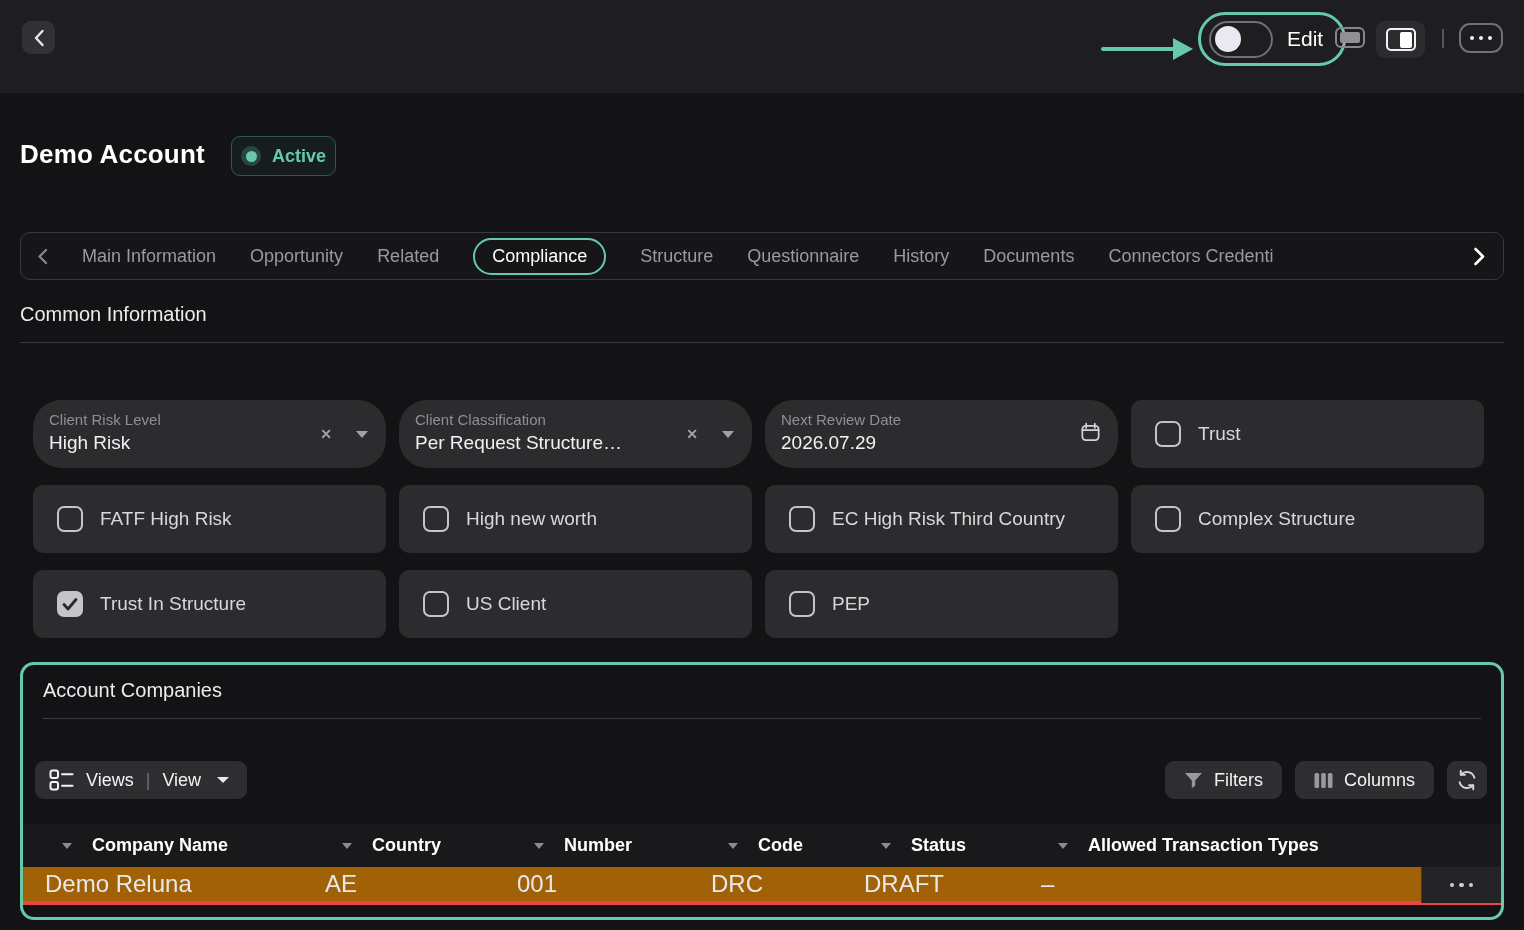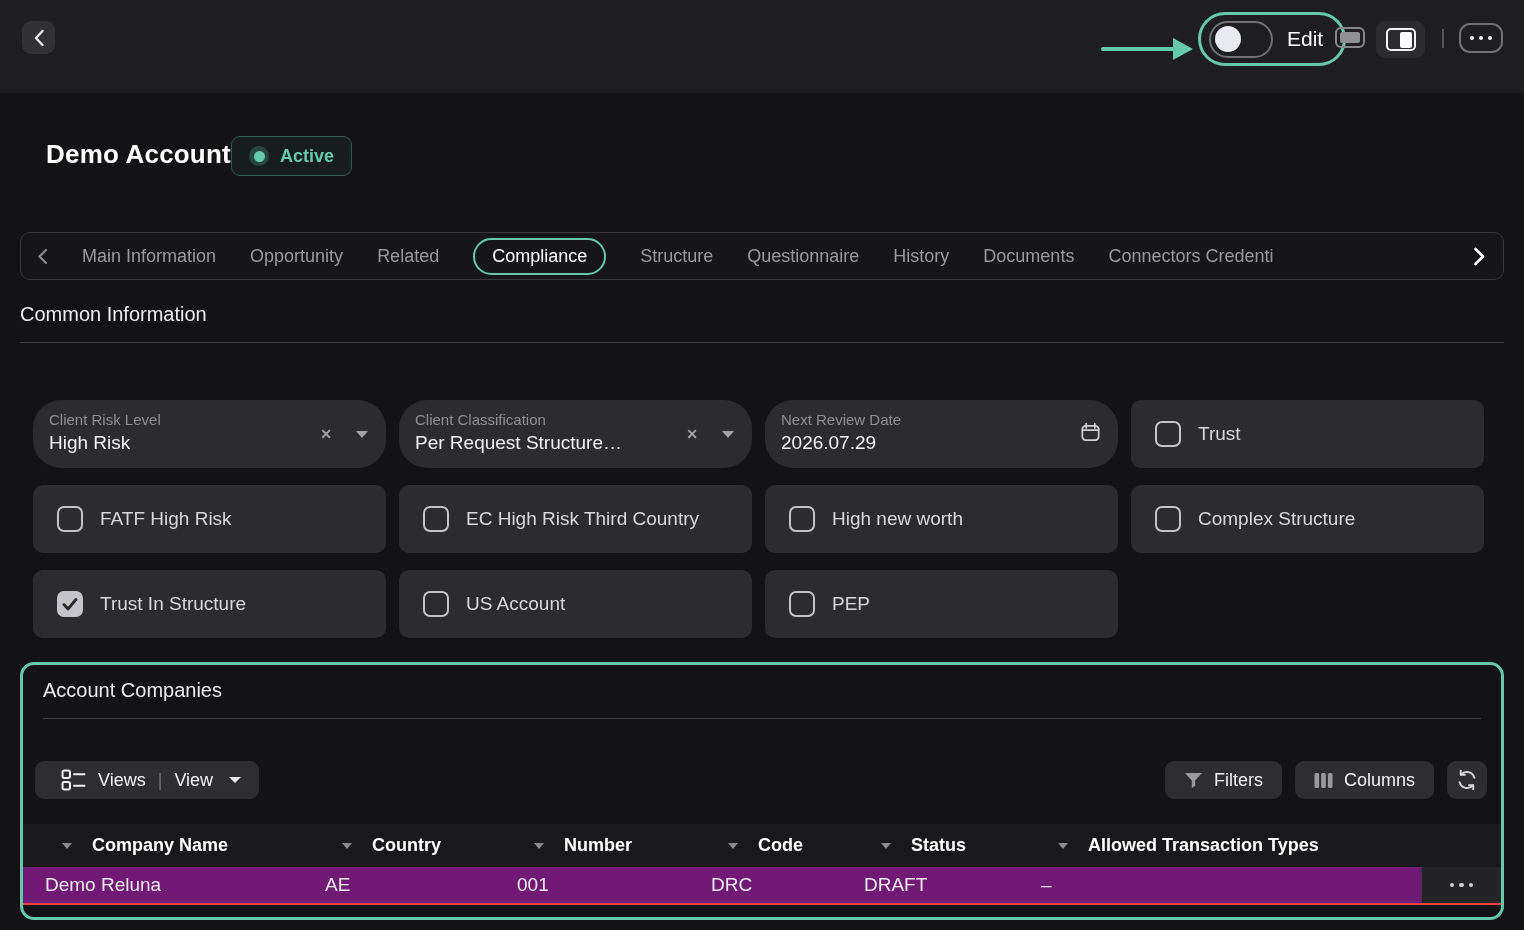--- a/index.html
+++ b/index.html
@@ -23,22 +23,22 @@
   .edit-label{ font-size:21px; color:#ffffff; }
   .icon-flat{ position:absolute; left:1335px; top:27px; width:30px; height:21px; border:2px solid #86868b; border-radius:6px; display:flex; align-items:center; justify-content:center; cursor:pointer; }
   .icon-flat .fill{ width:20px; height:11px; background:#8f8f94; border-radius:2px; }
   .panel-btn{ position:absolute; left:1376px; top:21px; width:49px; height:37px; background:#2c2c2f; border-radius:9px; display:flex; align-items:center; justify-content:center; cursor:pointer; }
   .panel-btn .frame{ width:30px; height:23px; border:2px solid #f2f2f4; border-radius:5px; position:relative; }
   .panel-btn .half{ position:absolute; right:1.5px; top:1.5px; width:12px; height:16px; background:#ffffff; border-radius:2px; }
   .top-divider{ position:absolute; left:1442px; top:29px; width:2px; height:19px; background:#55555a; }
   .more-btn{ position:absolute; left:1459px; top:23px; width:44px; height:30px; border:2px solid #707075; border-radius:11px; display:flex; align-items:center; justify-content:center; gap:5px; cursor:pointer; }
   .more-btn i{ width:4px; height:4px; border-radius:50%; background:#f2f2f4; }
   
-  .page-title{ position:absolute; left:20px; top:139px; font-size:26px; font-weight:700; letter-spacing:.2px; color:#ffffff;margin-left:26px; }
-  .status-badge{ position:absolute; left:231px; top:136px; height:40px; display:flex; align-items:center; gap:11px; padding:0 17px; border:1px solid #2f5a4d; background:rgba(102,201,171,0.06); border-radius:9px;justify-content:flex-end; }
+  .page-title{ position:absolute; left:20px; top:139px; font-size:26px; font-weight:700; letter-spacing:.2px; color:#ffffff; }
+  .status-badge{ position:absolute; left:231px; top:136px; height:40px; display:flex; align-items:center; gap:11px; padding:0 9px; border:1px solid #2f5a4d; background:rgba(102,201,171,0.06); border-radius:9px;justify-content:flex-end; }
   .status-badge .dot-outer{ width:20px; height:20px; border-radius:50%; background:#27473e; display:flex; align-items:center; justify-content:center; }
   .status-badge .dot-inner{ width:11px; height:11px; border-radius:50%; background:#66c9ab; }
   .status-badge .txt{ font-size:18px; font-weight:700; color:#66c9ab; }
   
   .tabbar{ position:absolute; left:20px; top:232px; width:1484px; height:48px; background:#161618; border:1px solid #39393d; border-radius:10px; display:flex; align-items:center; gap:34px; padding:0 18px 0 16px; }
   .tab{ font-size:18px; color:#9a9a9e; white-space:nowrap; cursor:pointer; }
   .tab.active{ color:#ffffff; border:2.5px solid #66c9ab; border-radius:999px; padding:6px 17px; }
   .tab.truncated{ max-width:212px; overflow:hidden; }
   .tab-chevron{ display:flex; align-items:center; cursor:pointer; flex:none; }
   .tab-chevron.right{ margin-left:auto; }
@@ -54,33 +54,33 @@
   .sel-caret{ position:absolute; right:18px; top:31px; width:0; height:0; border-left:6.5px solid transparent; border-right:6.5px solid transparent; border-top:7px solid #a2a2a7; cursor:pointer; }
   .cal-icon{ position:absolute; right:16px; top:21px; cursor:pointer; }
   .cb-card{ display:flex; align-items:center; padding-left:24px; gap:17px; cursor:pointer; }
   .cb{ width:26px; height:26px; border:2px solid #c4c4ca; border-radius:7px; flex:none; display:flex; align-items:center; justify-content:center; }
   .cb.checked{ background:#c4c4ca; border-color:#c4c4ca; }
   .cb-label{ font-size:19px; color:#d8d8dc; white-space:nowrap; }
   
   .companies{ position:absolute; left:20px; top:662px; width:1484px; height:258px; border:3px solid #66c9ab; border-radius:14px; background:#131315; overflow:hidden; }
   .companies .title{ position:absolute; left:20px; top:14px; font-size:20px; color:#ececee; }
   .companies .hr2{ position:absolute; left:20px; right:20px; top:53px; height:1px; background:#3c3c40; }
-  .views-btn{ position:absolute; left:12px; top:96px; height:38px; background:#2e2e31; border-radius:9px; display:flex; align-items:center; gap:12px; padding:0 18px 0 26px; cursor:pointer; }
+  .views-btn{ position:absolute; left:12px; top:96px; height:38px; background:#2e2e31; border-radius:9px; display:flex; align-items:center; gap:12px; padding:0 18px 0 14px; cursor:pointer; }
   .views-btn .t{ font-size:18px; color:#f3f3f5; }
   .views-btn .pipe{ color:#6e6e73; font-size:18px; }
   .views-btn .vcaret{ width:0; height:0; border-left:6px solid transparent; border-right:6px solid transparent; border-top:6.5px solid #e8e8ec; margin-left:4px; }
   .tool-right{ position:absolute; right:14px; top:96px; display:flex; gap:13px; }
   .tool-btn{ height:38px; background:#2e2e31; border-radius:9px; display:flex; align-items:center; gap:11px; padding:0 19px; cursor:pointer; font-size:18px; color:#f3f3f5; }
   .refresh-btn{ width:40px; padding:0; justify-content:center; }
   .table{ position:absolute; left:0; right:0; top:159px; }
   .thead, .trow{ display:grid; grid-template-columns:280px 192px 194px 153px 177px 1fr; padding-left:22px; align-items:center; }
   .thead{ height:43px; background:#19191b; }
   .th{ display:flex; align-items:center; gap:20px; padding-left:17px; font-size:18px; font-weight:700; color:#ffffff; white-space:nowrap; cursor:pointer; }
   .th .hcaret{ width:0; height:0; border-left:5.5px solid transparent; border-right:5.5px solid transparent; border-top:6px solid #8c8c90; flex:none; }
-  .trow{ height:38px; background:#701a75; border-bottom:2px solid #ef4444; font-size:19px; color:#e9e9eb; position:relative; }
+  .trow{ height:38px; background:#a16207; border-bottom:4px solid #ef4444; font-size:24px; color:#e9e9eb; position:relative; }
   .action-cell{ position:absolute; right:0; top:0; width:80px; height:36px; background:#242427; border-left:1px solid #3a3a3e; display:flex; align-items:center; justify-content:center; gap:5px; cursor:pointer; }
   .action-cell i{ width:4.5px; height:4.5px; border-radius:50%; background:#cfcfd3; }
 </style>
 </head>
 <body>
 
 <div class="topbar">
   <div class="back-btn">
     <svg width="12" height="18" viewBox="0 0 12 18">
         <path d="M9.5 2 3 9l6.5 7" fill="none" stroke="#e8e8ec" stroke-width="2.4" stroke-linecap="round" stroke-linejoin="round"></path>
@@ -183,46 +183,46 @@
     <span class="cb-label">Trust</span>
   </div>
 
   <div class="card cb-card">
     <span class="cb"></span>
     <span class="cb-label">FATF High Risk</span>
   </div>
 
   <div class="card cb-card">
     <span class="cb"></span>
+    <span class="cb-label">High new worth</span>
+  </div>
+
+  <div class="card cb-card">
+    <span class="cb"></span>
     <span class="cb-label">EC High Risk Third Country</span>
-  </div>
-
-  <div class="card cb-card">
-    <span class="cb"></span>
-    <span class="cb-label">High new worth</span>
   </div>
 
 
   <div class="card cb-card">
     <span class="cb"></span>
     <span class="cb-label">Complex Structure</span>
   </div>
 
   <div class="card cb-card">
     <span class="cb checked">
       <svg width="16" height="13" viewBox="0 0 16 13">
           <path d="M2 6.5 6 11 14 1.5" fill="none" stroke="#29292c" stroke-width="2.8" stroke-linecap="round" stroke-linejoin="round"></path>
         </svg>
     </span>
     <span class="cb-label">Trust In Structure</span>
   </div>
 
   <div class="card cb-card">
     <span class="cb"></span>
-    <span class="cb-label">US Account</span>
+    <span class="cb-label">US Client</span>
   </div>
 
   <div class="card cb-card">
     <span class="cb"></span>
     <span class="cb-label">PEP</span>
   </div>
 
 </div>
 
 <div class="companies">

